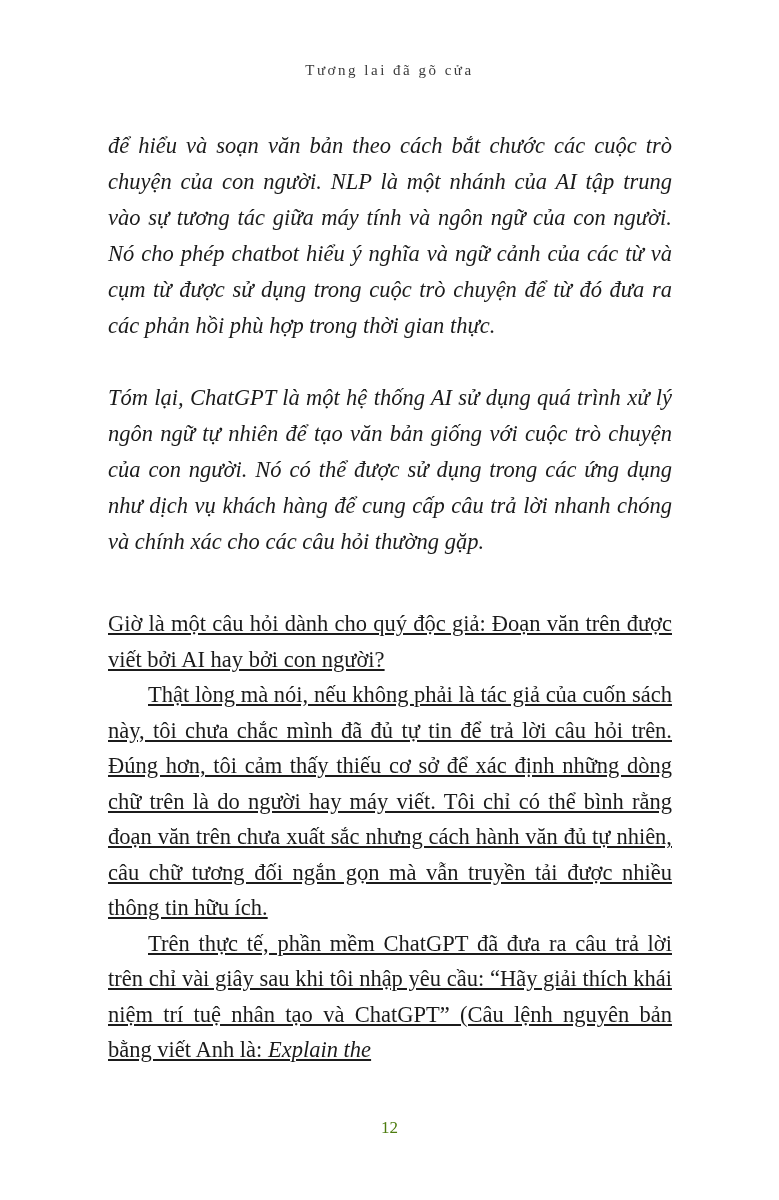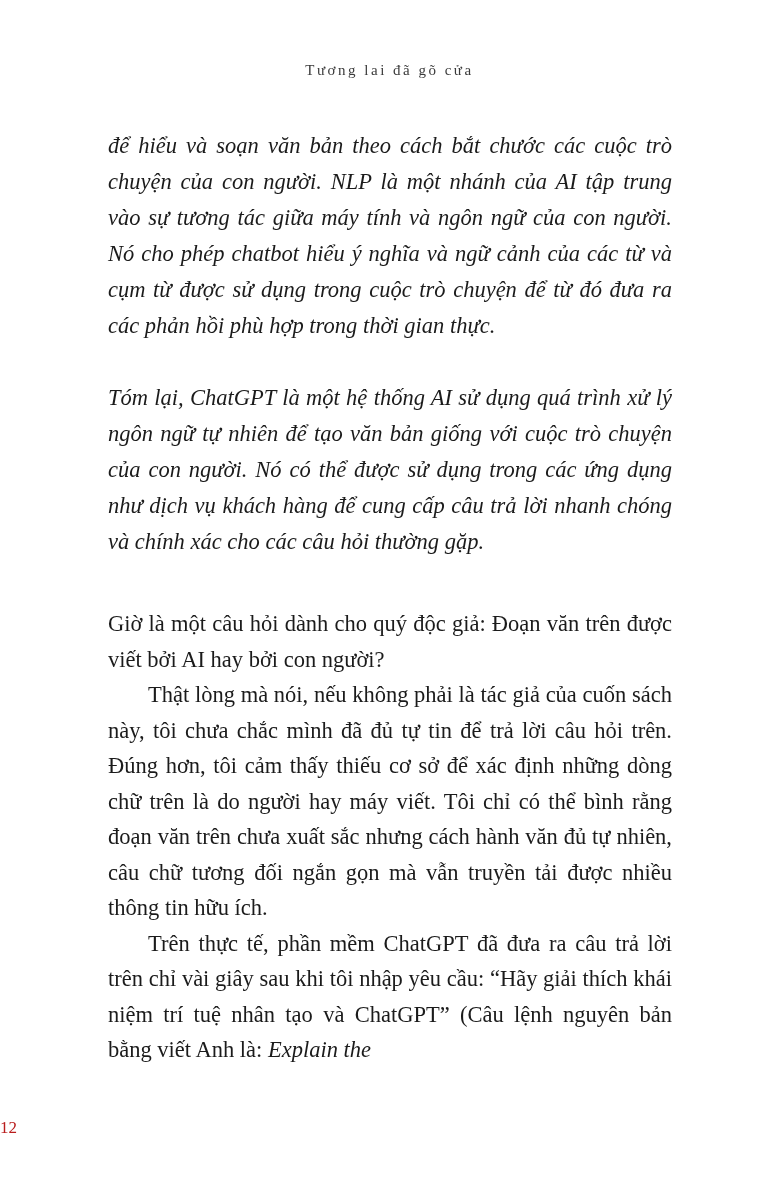--- a/index.html
+++ b/index.html
@@ -50,38 +50,39 @@
       margin-bottom: 36px;
     }
 
     .italic-block.last {
       margin-bottom: 46px;
     }
 
     .regular {
       line-height: 35.5px;
       font-size: 22.5px;
+      text-decoration: underline;
     }
 
     .indent {
       text-indent: 40px;
     }
 
     .em {
       font-style: italic;
     }
 
     .page-number {
       position: absolute;
       bottom: 62px;
       left: 0;
       right: 0;
-      text-align: left;
+      text-align: center;
       font-size: 17px;
-      color: #b91c1c;
+      color: #4d7c0f;
     }
   </style>
 </head>
 <body>
 
 <div class="book-page">
 
   <div class="running-header">Tương lai đã gõ cửa</div>
 
   <div class="body-text">

